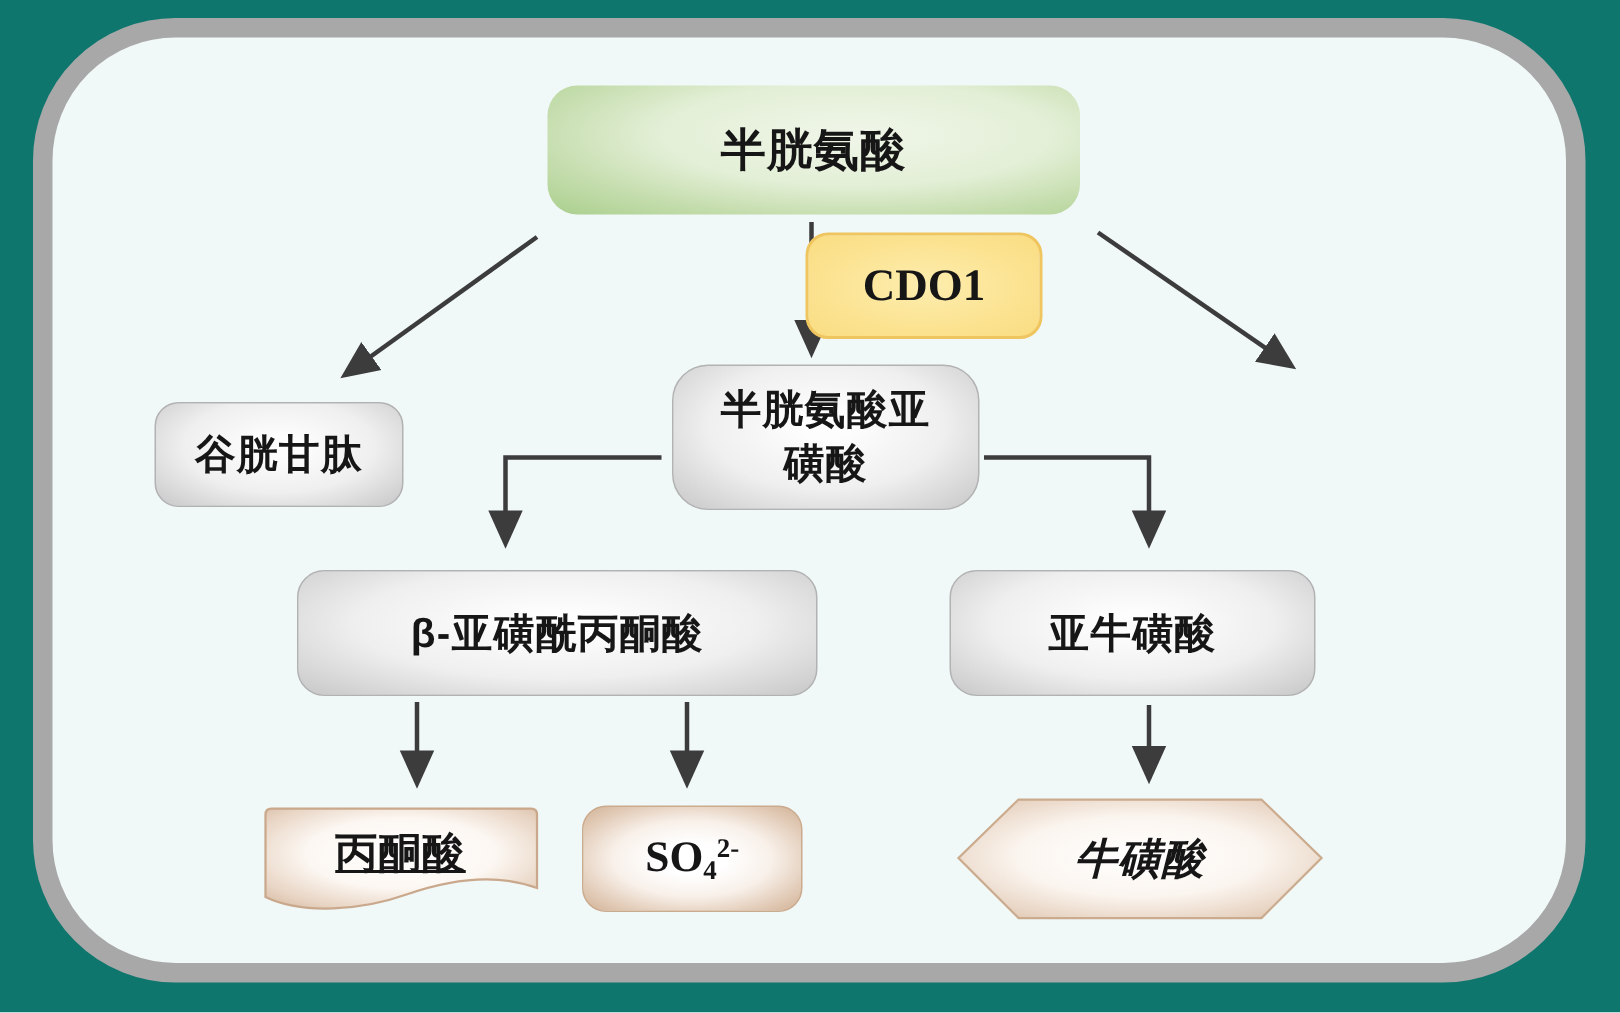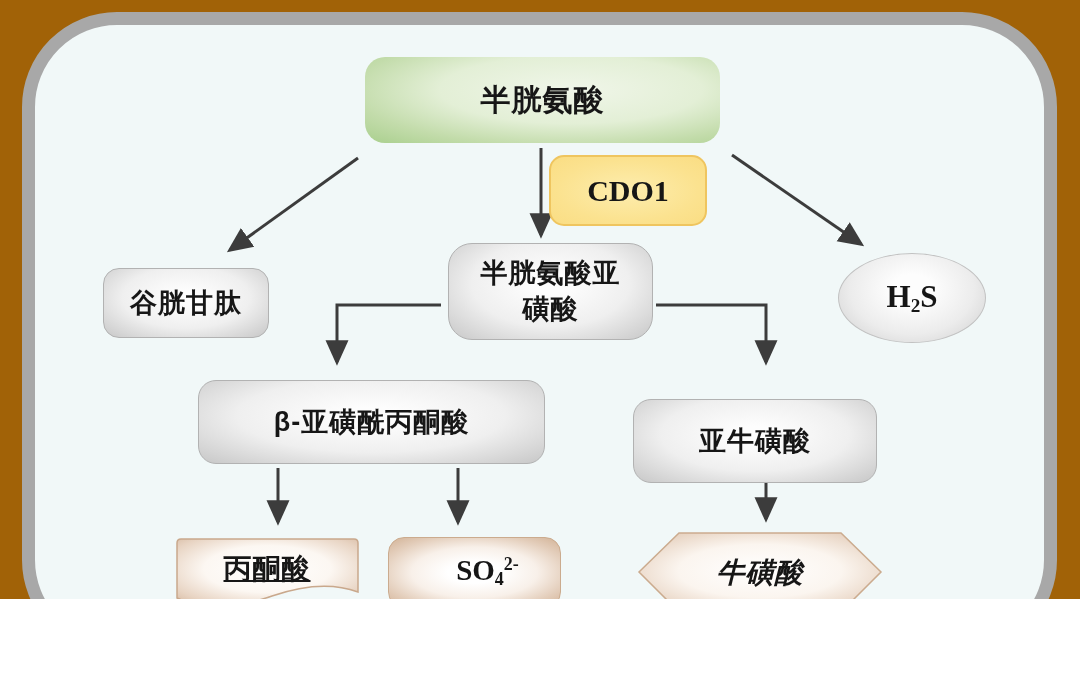--- a/index.html
+++ b/index.html
@@ -1,20 +1,20 @@
 <!DOCTYPE html>
 <html><head>
 <meta charset="utf-8">
 <style>
   html, body { margin: 0; padding: 0; background: #ffffff; }
   #canvas {
     position: relative;
     width: 1080px;
-    height: 599px;
-    background: #a16207;
+    height: 675px;
+    background: #0f766e;
     font-family: "Liberation Sans", sans-serif;
     overflow: hidden;
   }
   .frame {
     position: absolute;
     left: 22px; top: 12px;
     width: 1009px; height: 617px;
     border: 13px solid #a8a8a8;
     border-radius: 95px;
     background: #f1f8f8;
@@ -38,51 +38,50 @@
   .sub { font-size: 0.62em; vertical-align: -0.28em; }
   .sup { font-size: 0.62em; vertical-align: 0.55em; }
 
   .green-box {
     left: 365px; top: 57px; width: 355px; height: 86px;
     border-radius: 20px;
     background: radial-gradient(ellipse at 58% 38%, #f0f6e9 0%, #e3efd6 45%, #c3dcab 75%, #a9cf8d 100%);
     font-size: 30px;
   }
   .yellow-box {
-    left: 549px; top: 155px; width: 154px; height: 67px;
+    left: 537px; top: 155px; width: 154px; height: 67px;
     border-radius: 15px;
     background: radial-gradient(ellipse at center, #fdedae 0%, #fbe28f 65%, #fadd83 100%);
     border: 2px solid #efc55f;
     font-size: 30px;
   }
   .gray-box {
     border-radius: 16px;
     background: radial-gradient(ellipse at 50% 42%, #fdfdfd 12%, #efefef 55%, #c7c7c7 100%);
     border: 1px solid #b2b2b2;
     font-size: 27px;
   }
   .glutathione { left: 103px; top: 268px; width: 164px; height: 68px; }
   .sulfinate   { left: 448px; top: 243px; width: 203px; height: 95px; border-radius: 24px; line-height: 1.3; }
   .sulfinate .cn { display: inline-block; width: 145px; }
   .beta        { left: 198px; top: 380px; width: 345px; height: 82px; border-radius: 18px; }
-  .hypotaurine { left: 633px; top: 380px; width: 242px; height: 82px; border-radius: 18px; margin-top: 19px; }
+  .hypotaurine { left: 633px; top: 380px; width: 242px; height: 82px; border-radius: 18px; }
   .gray-ellipse {
     left: 838px; top: 253px; width: 146px; height: 88px;
     border-radius: 50%;
     background: radial-gradient(ellipse at 50% 40%, #fdfdfd 20%, #ececec 60%, #cccccc 100%);
     border: 1px solid #c2c2c2;
     font-size: 31px;
   }
   .tan-box {
     left: 388px; top: 537px; width: 145px; height: 69px;
     border-radius: 16px;
     background: radial-gradient(ellipse at center, #ffffff 22%, #f8f0e9 52%, #e3cdba 78%, #d2b296 100%);
     border: 1px solid #cbab8e;
     font-size: 29px;
-    padding-left: 26px;
   }
   .shape-wrap { position: absolute; }
   .shape-wrap .shape-label {
     position: absolute; left: 0; top: 0; right: 0; bottom: 0;
     display: flex; align-items: center; justify-content: center;
     font-size: 28px; color: #161616;
   }
   .pyruvate-wrap { left: 173px; top: 535px; width: 188px; height: 78px; }
   .pyruvate-wrap .shape-label { bottom: 10px; text-decoration: underline; }
   .taurine-wrap  { left: 636px; top: 531px; width: 248px; height: 83px; font-style: italic; }
@@ -119,23 +118,20 @@
   </div>
 
   <div class="node gray-box sulfinate">
     <span class="cn">半胱氨酸亚磺酸</span>
   </div>
 
   <div class="node gray-box glutathione">
     <span class="cn">谷胱甘肽</span>
   </div>
 
-  <div class="node gray-ellipse">
-    <span class="formula"><span>H</span><span class="sub">2</span><span>S</span></span>
-  </div>
 
   <div class="node gray-box beta">
     <span class="cn">β-亚磺酰丙酮酸</span>
   </div>
 
   <div class="node gray-box hypotaurine">
     <span class="cn">亚牛磺酸</span>
   </div>
 
   <div class="shape-wrap pyruvate-wrap">

